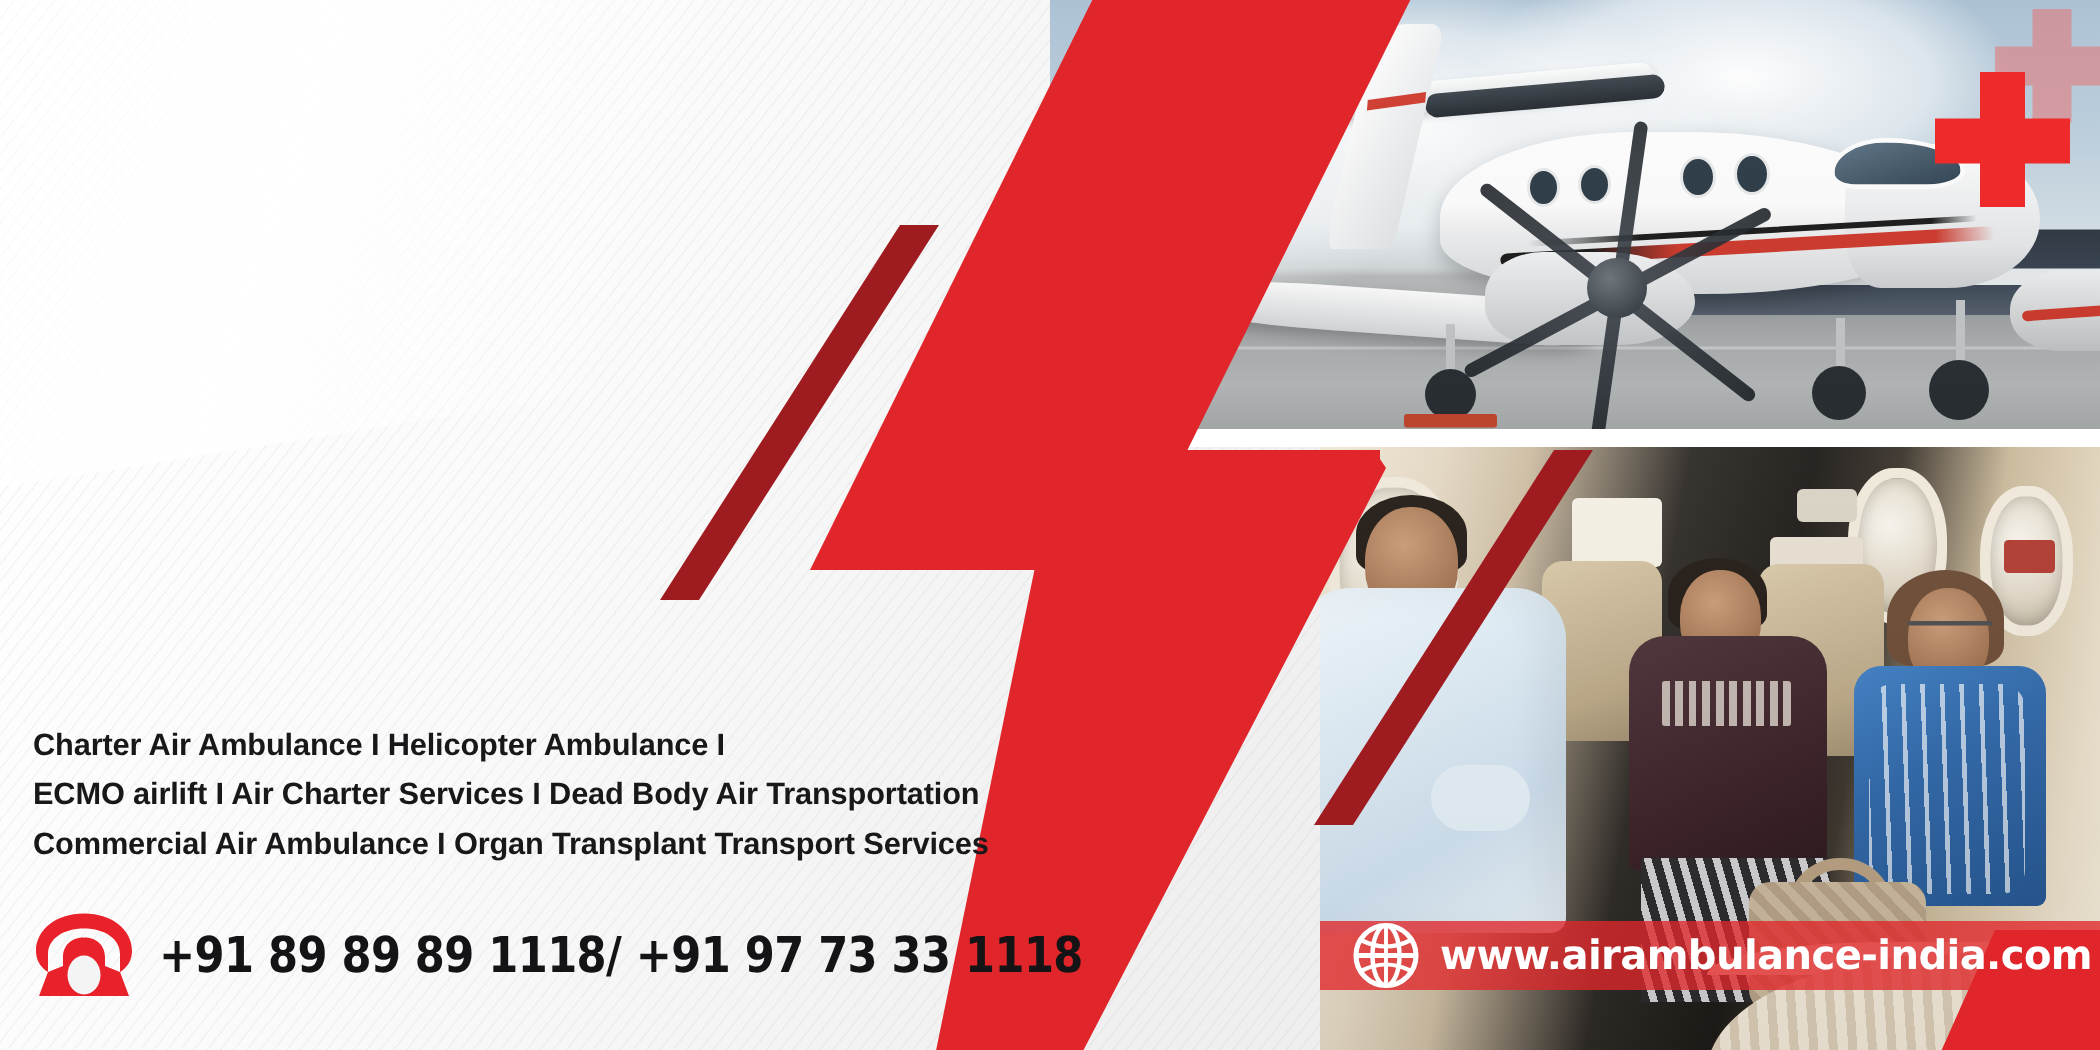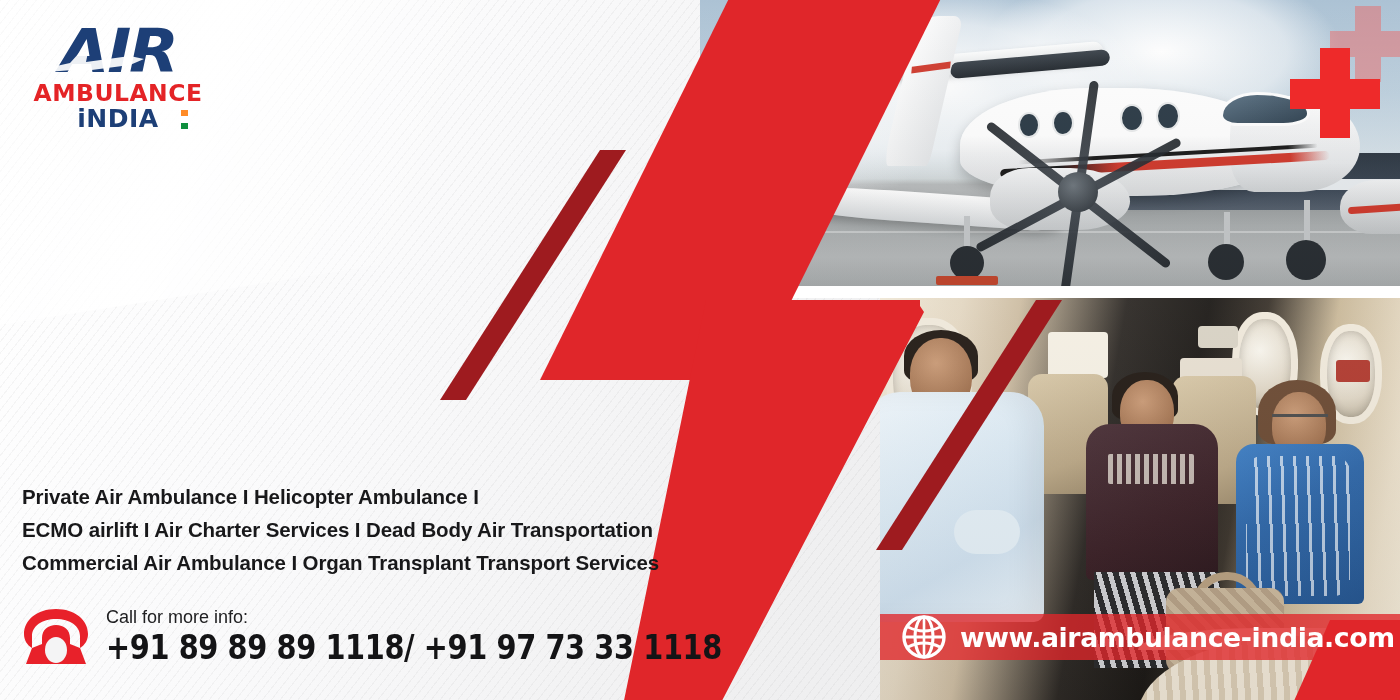--- a/index.html
+++ b/index.html
@@ -554,48 +554,36 @@
 
   <div class="cross" id="cross-back">
     <span class="h"></span>
       <span class="v"></span>
   </div>
   <div class="cross" id="cross-front">
     <span class="h"></span>
       <span class="v"></span>
   </div>
 
-  <div id="logo">
-    <div id="logo-air">AIR</div>
-    <svg id="logo-plane" viewBox="0 0 128 30">
-      <path d="M2 26 L52 15 L62 4 L70 4 L68 14 L112 8 L126 11 L112 17 L66 23 L60 30 L52 30 L55 22 L2 26 Z" fill="#ffffff" opacity="0.92"></path>
-    </svg>
-    <div id="logo-amb">AMBULANCE</div>
-    <div id="logo-india-wrap">
-      <span id="logo-india">iNDIA</span>
-      <span id="logo-flag"></span>
-    </div>
-  </div>
 
 
 
   <div id="services-list">
-    <div>Private Air Ambulance I Helicopter Ambulance I</div>
+    <div>Charter Air Ambulance I Helicopter Ambulance I</div>
     <div>ECMO airlift I Air Charter Services I Dead Body Air Transportation</div>
     <div>Commercial Air Ambulance I Organ Transplant Transport Services</div>
   </div>
 
   <div id="phone-block">
     <svg id="phone-icon" viewBox="0 0 72 62">
       <path d="M36 3 C17 3 4 14 4 28 C4 34 7 39 12 42 L12 30 C12 20 22 13 36 13 C50 13 60 20 60 30 L60 42 C65 39 68 34 68 28 C68 14 55 3 36 3 Z" fill="#e8212a"></path>
       <path d="M22 32 C22 24 28 19 36 19 C44 19 50 24 50 32 L50 38 L60 42 L66 58 L6 58 L12 42 L22 38 Z" fill="#e8212a"></path>
       <ellipse cx="36" cy="44" rx="11" ry="13" fill="#f4f4f5"></ellipse>
     </svg>
     <div id="phone-text">
-      <div id="phone-label">Call for more info:</div>
       <div id="phone-numbers">+91 89 89 89 1118/ +91 97 73 33 1118</div>
     </div>
   </div>
 
   <div id="website-bar">
     <svg id="globe-icon" viewBox="0 0 44 44">
       <circle cx="22" cy="22" r="20" fill="none" stroke="#ffffff" stroke-width="3.4"></circle>
       <ellipse cx="22" cy="22" rx="9" ry="20" fill="none" stroke="#ffffff" stroke-width="3"></ellipse>
       <line x1="2" y1="22" x2="42" y2="22" stroke="#ffffff" stroke-width="3.2"></line>
       <path d="M6 12 Q22 20 38 12" fill="none" stroke="#ffffff" stroke-width="2.8"></path>

